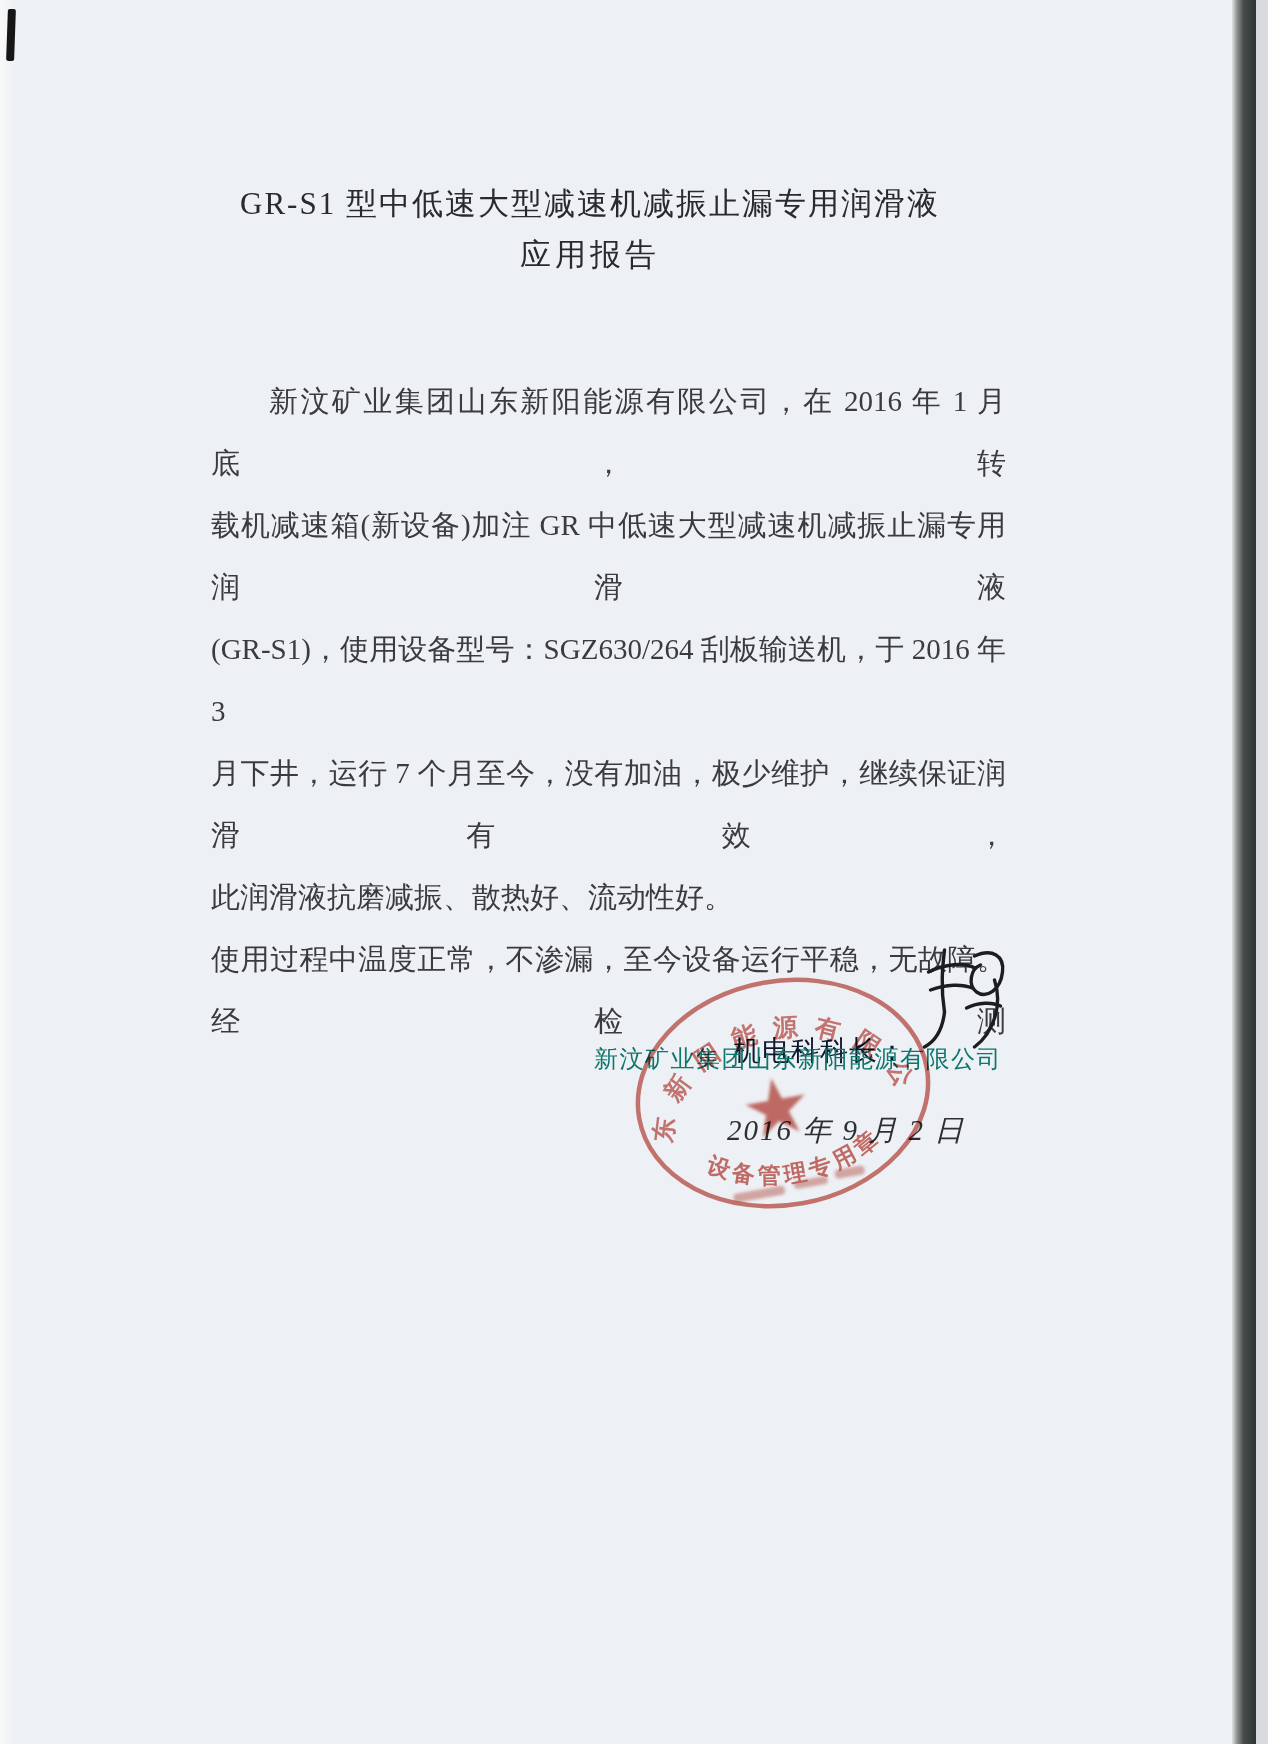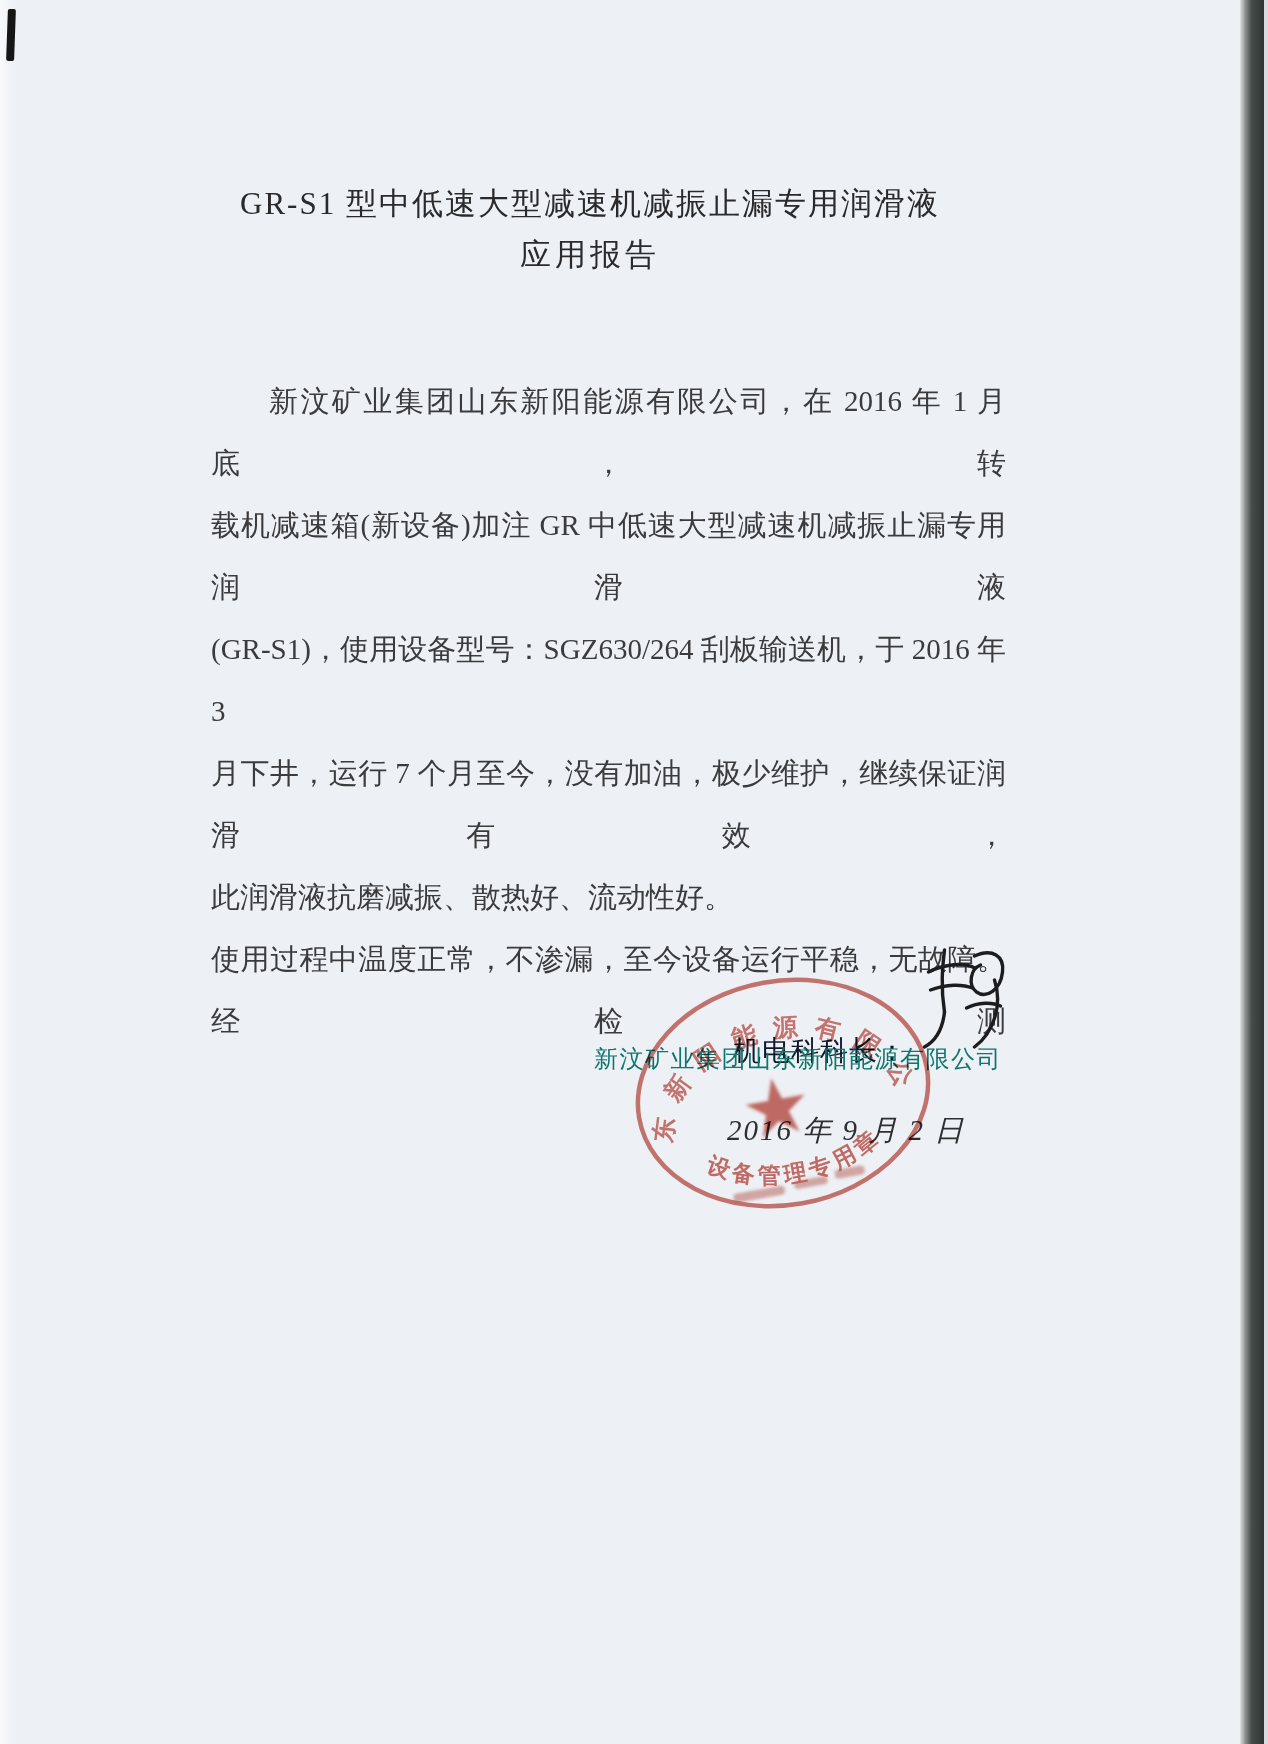--- a/index.html
+++ b/index.html
@@ -2,21 +2,20 @@
 <html><head>
 <meta charset="utf-8">
 <style>
   html,body{margin:0;padding:0;background:#d8dadd;}
   #scan{
     position:relative;
     width:1256px;height:1744px;
     background:#edf0f4;
     overflow:hidden;
     font-family:"Liberation Serif", serif;
-    padding-left:8px;
   }
   
   .left-strip{
     position:absolute;left:0;top:0;width:15px;height:100%;
     background:linear-gradient(to right,#f7f9fa,#eef1f5);
   }
   
   .right-edge{
     position:absolute;right:0;top:0;width:24px;height:100%;
     background:linear-gradient(to right,#e0e4e2 0%,#8b918e 22%,#474d4b 48%,#2e3432 100%);

